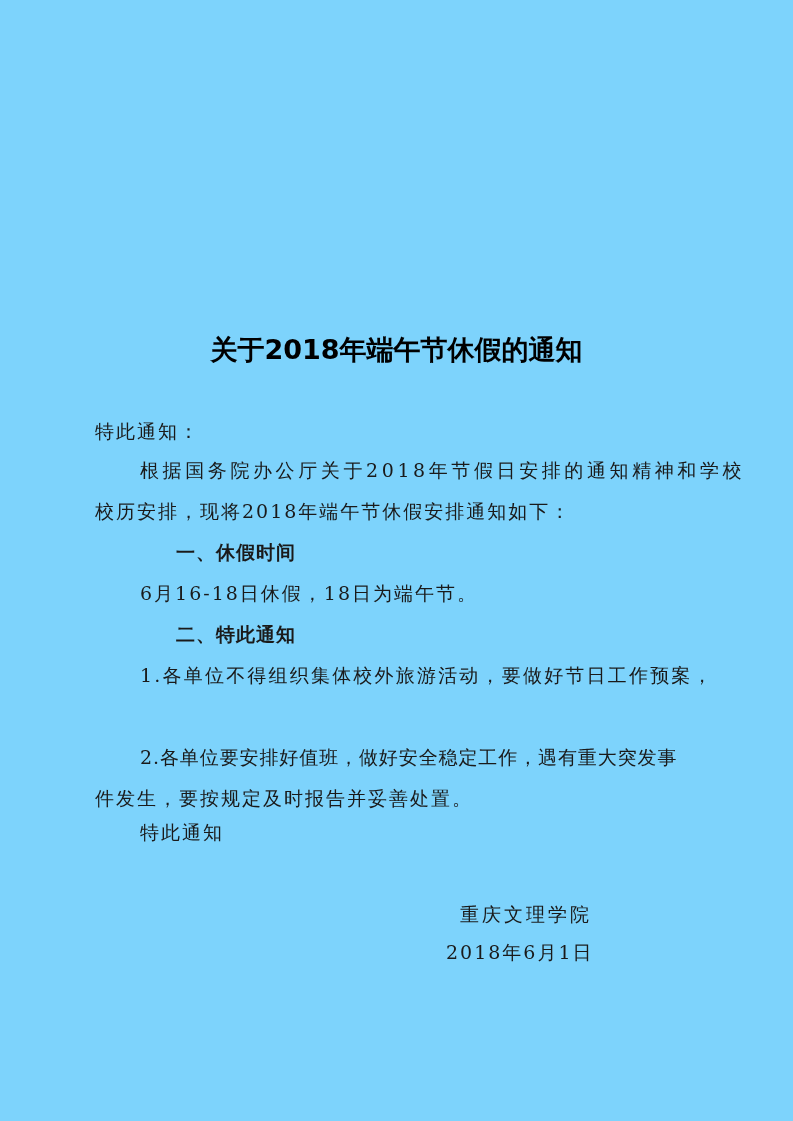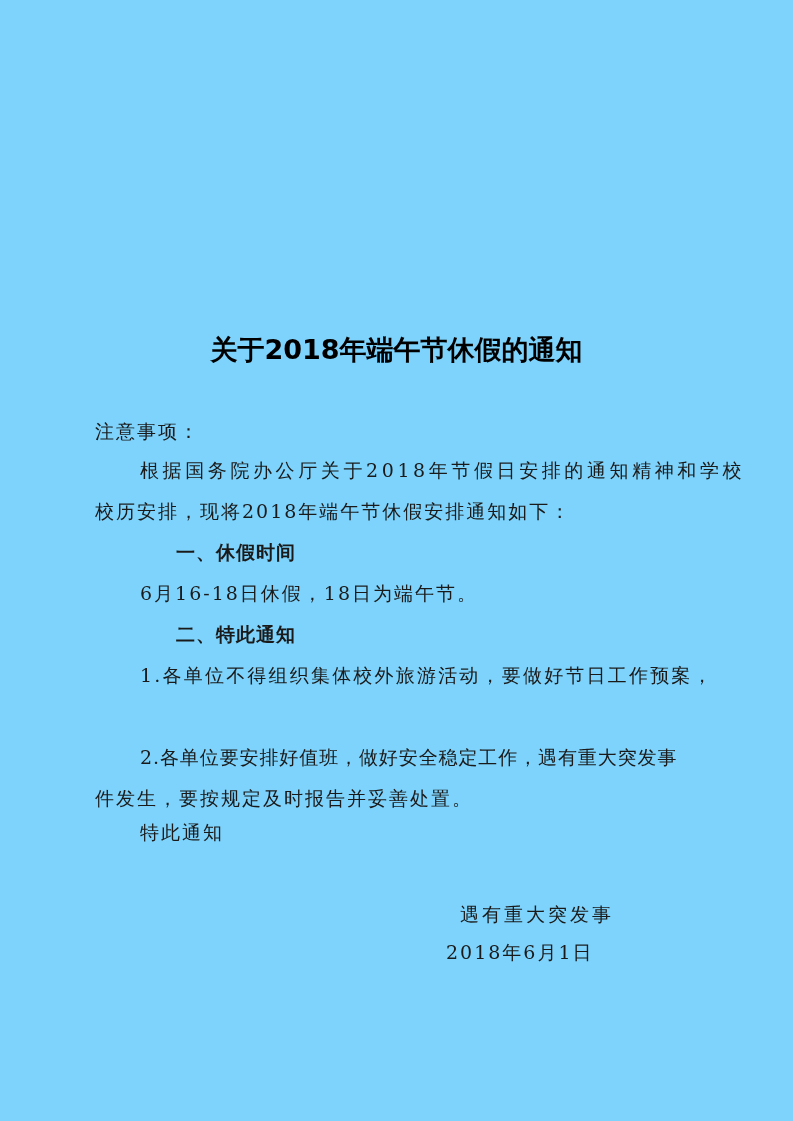--- a/index.html
+++ b/index.html
@@ -21,30 +21,30 @@
     .closing { left: 140px; top: 817px; }
     .signer { left: 460px; top: 899px; letter-spacing: 3px; }
     .date { left: 446px; top: 937px; }
   </style>
 </head>
 <body>
 
 <div class="page">
   <div class="title">关于2018年端午节休假的通知</div>
 
-  <div class="line salutation">注意事项：</div>
+  <div class="line salutation">特此通知：</div>
 
   <div class="line p1a">根据国务院办公厅关于2018年节假日安排的通知精神和学校</div>
   <div class="line p1b">校历安排，现将2018年端午节休假安排通知如下：</div>
 
   <div class="line heading h1">一、休假时间</div>
   <div class="line p2">6月16-18日休假，18日为端午节。</div>
 
   <div class="line heading h2">二、特此通知</div>
   <div class="line p3a">1.各单位不得组织集体校外旅游活动，要做好节日工作预案，</div>
   <div class="line p4a">2.各单位要安排好值班，做好安全稳定工作，遇有重大突发事</div>
   <div class="line p4b">件发生，要按规定及时报告并妥善处置。</div>
 
   <div class="line closing">特此通知</div>
 
-  <div class="line signer">遇有重大突发事</div>
+  <div class="line signer">重庆文理学院</div>
   <div class="line date">2018年6月1日</div>
 </div>
 
 </body></html>

